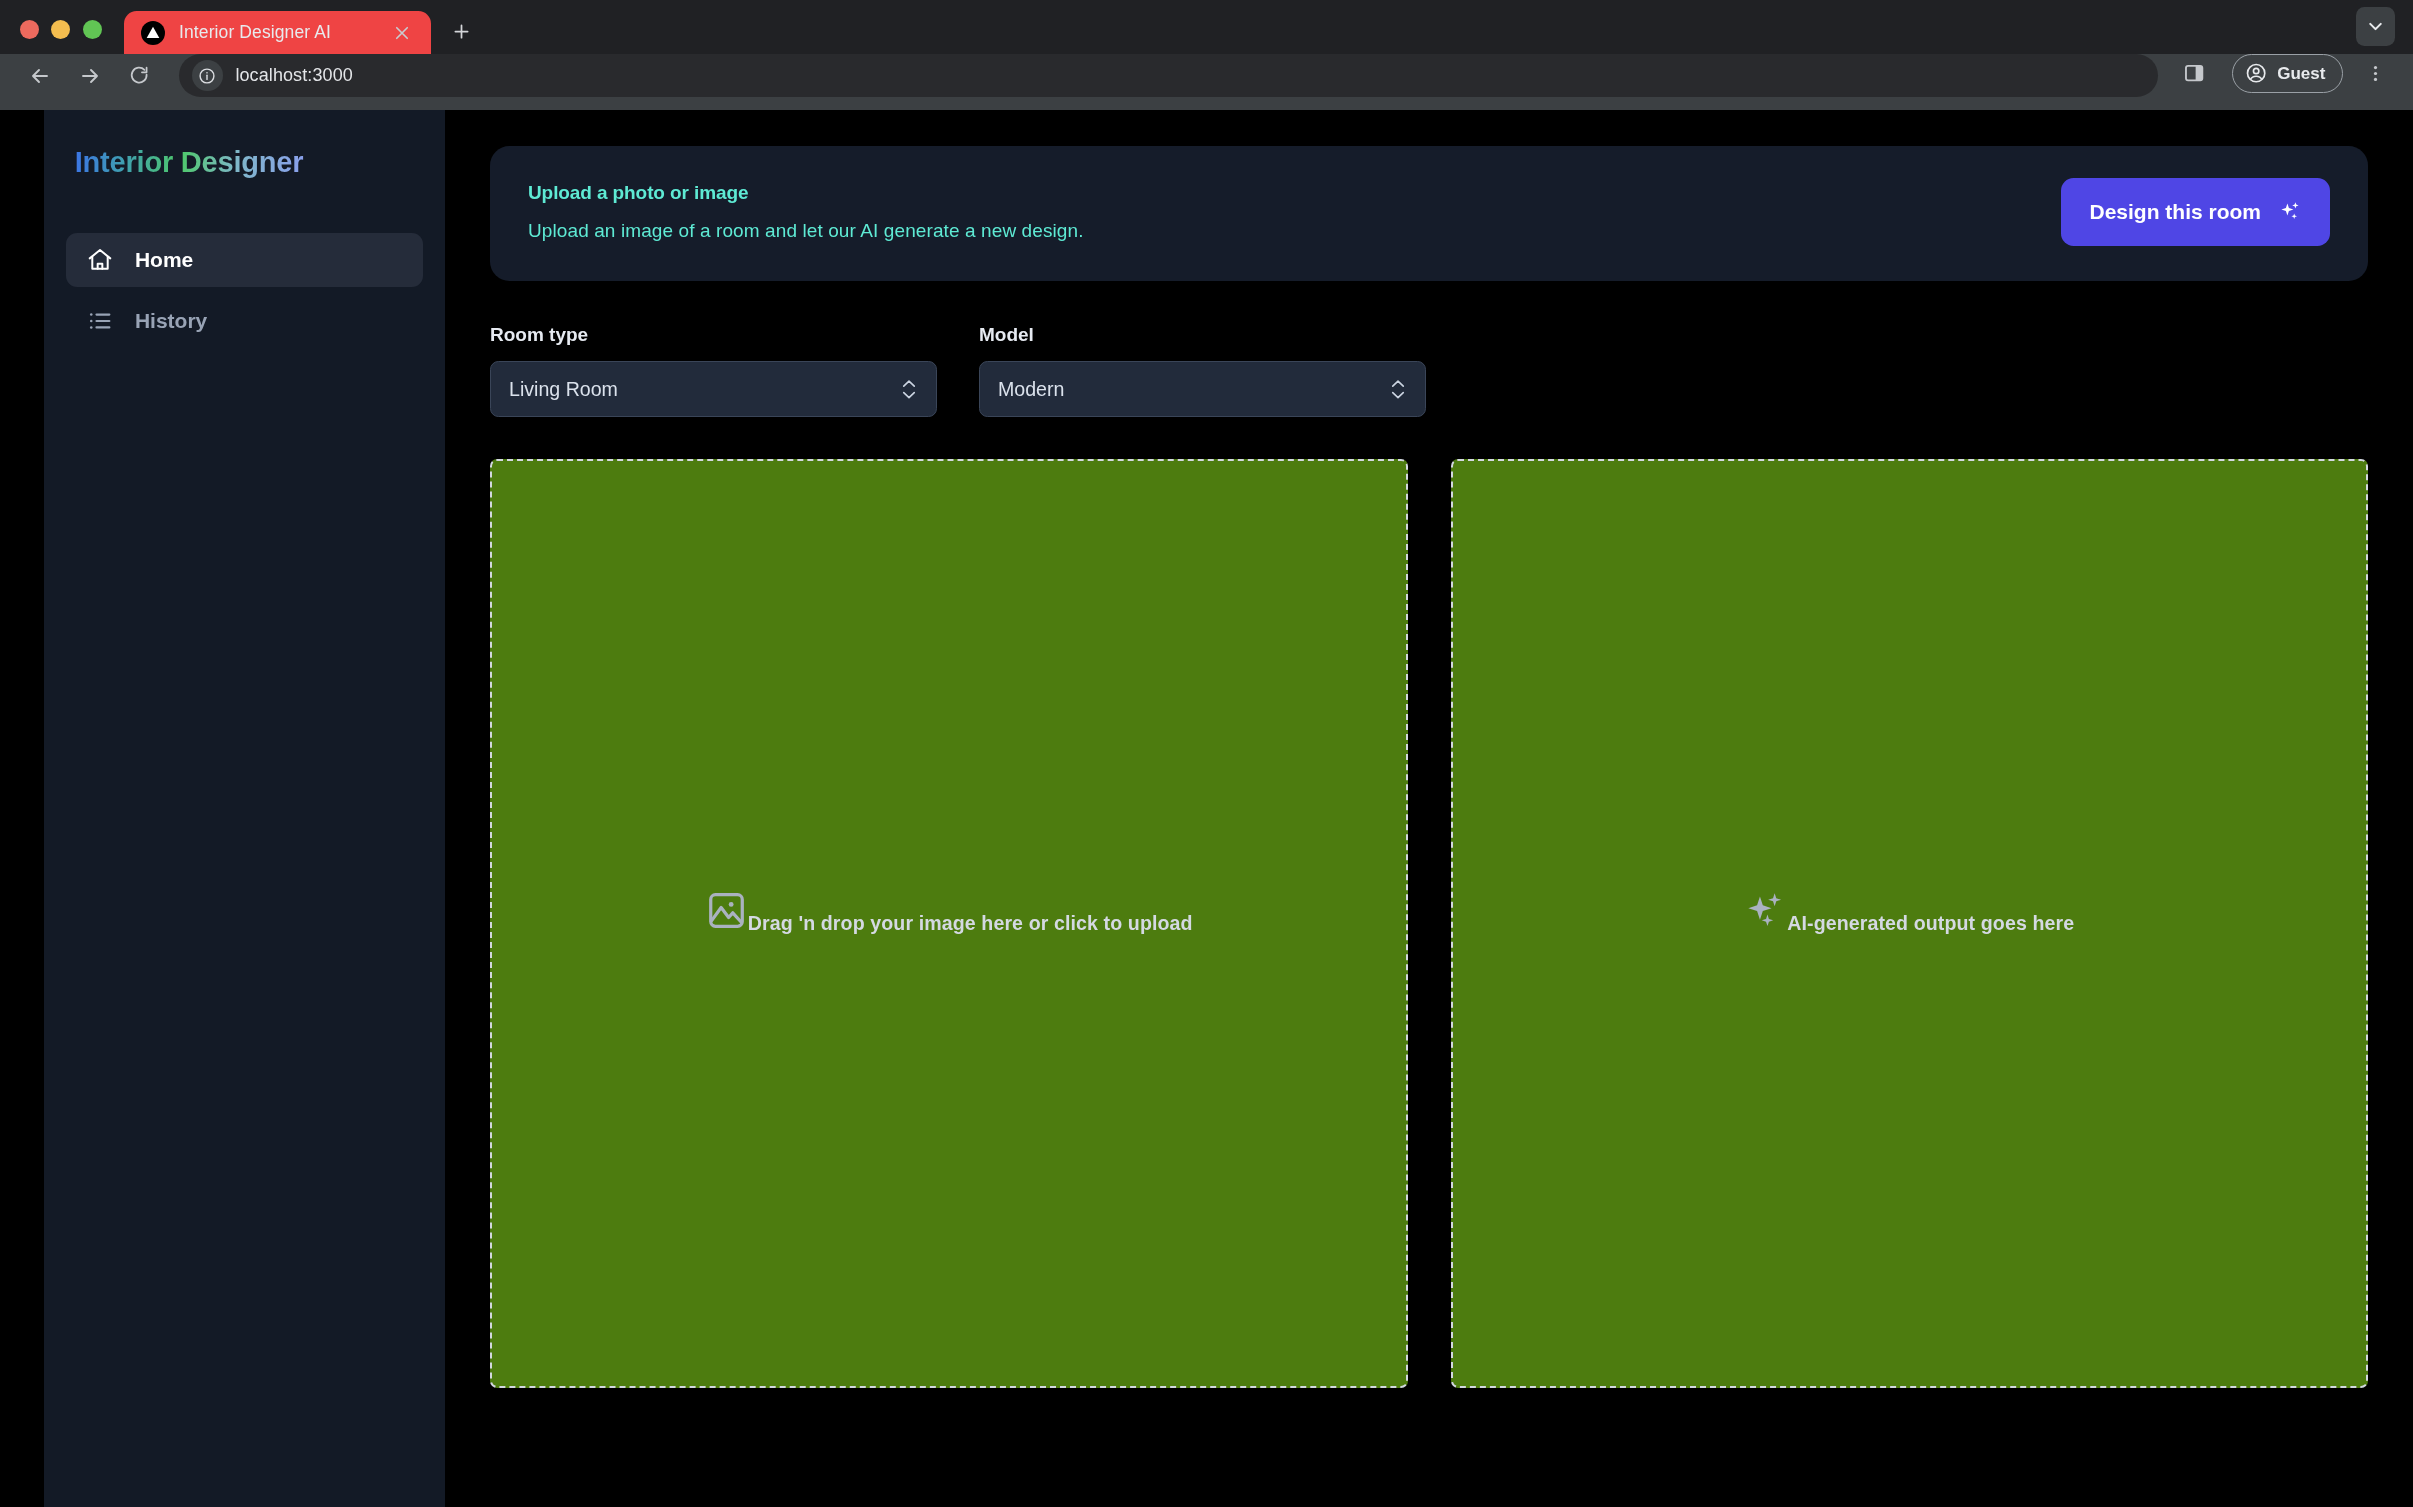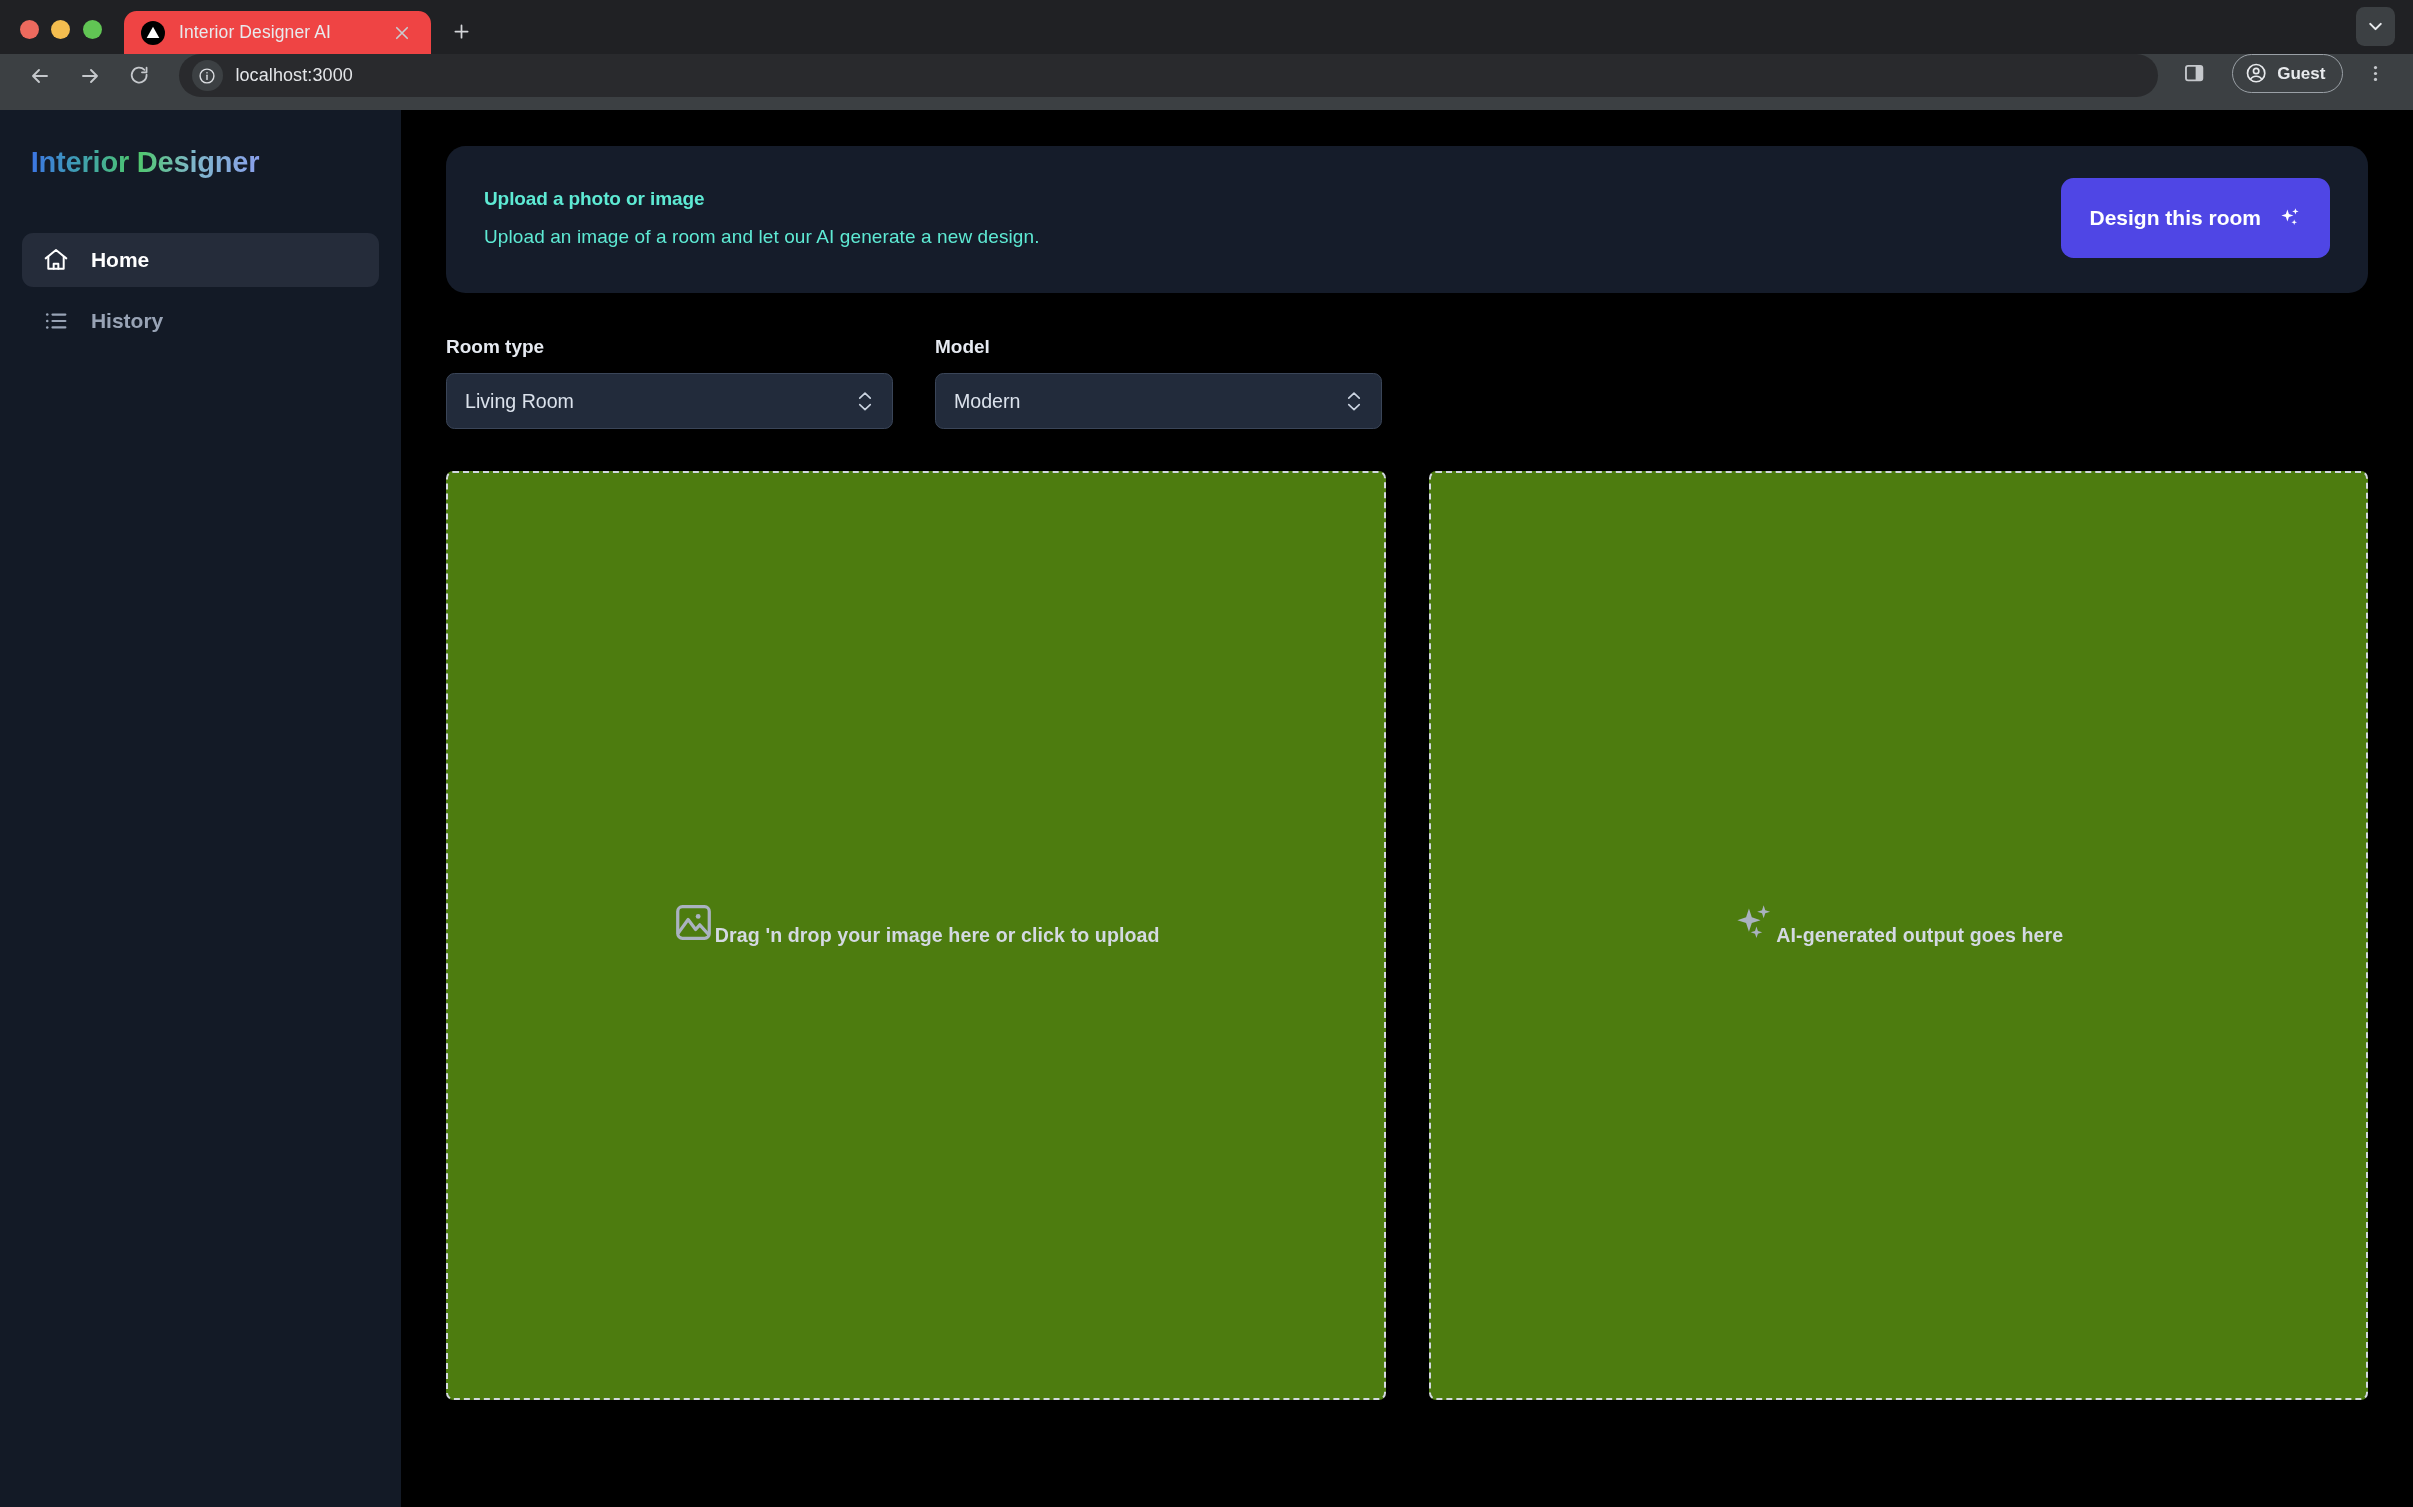--- a/index.html
+++ b/index.html
@@ -124,21 +124,21 @@
     gap: 9.8px;
     padding: 0 17px 0 12.6px;
     margin: 0 5.6px 0 11.2px;
     color: #e8eaed;
     font-size: 17px;
     font-weight: bold;
     white-space: nowrap;
   }
 
   
-  .page { flex: 1; display: flex; background: #000; min-height: 0; }
+  .page { flex: 1; display: flex; background: #000; min-height: 0; margin-left: 44px; }
 
   .sidebar {
     width: 401px;
     flex: 0 0 401px;
     background: #131a26;
     padding: 36px 22.3px 0 22.3px;
   }
   .logo {
     font-size: 29px;
     font-weight: bold;
@@ -178,21 +178,21 @@
     justify-content: space-between;
     gap: 28px;
   }
   .hero-title { color: #5eead4; font-size: 19px; font-weight: bold; margin-bottom: 15.4px; letter-spacing: -0.1px; }
   .hero-sub { color: #5eead4; font-size: 19px; letter-spacing: 0.1px; }
   .design-btn {
     background: #4f46e5;
     color: #fff;
     border: none;
     border-radius: 12.6px;
-    height: 80px;
+    height: 68px;
     padding: 4px 28px;
     display: flex;
     align-items: center;
     gap: 17px;
     font-size: 21px;
     font-weight: bold;
     white-space: nowrap;
     font-family: "Liberation Sans", sans-serif;
   }
 

